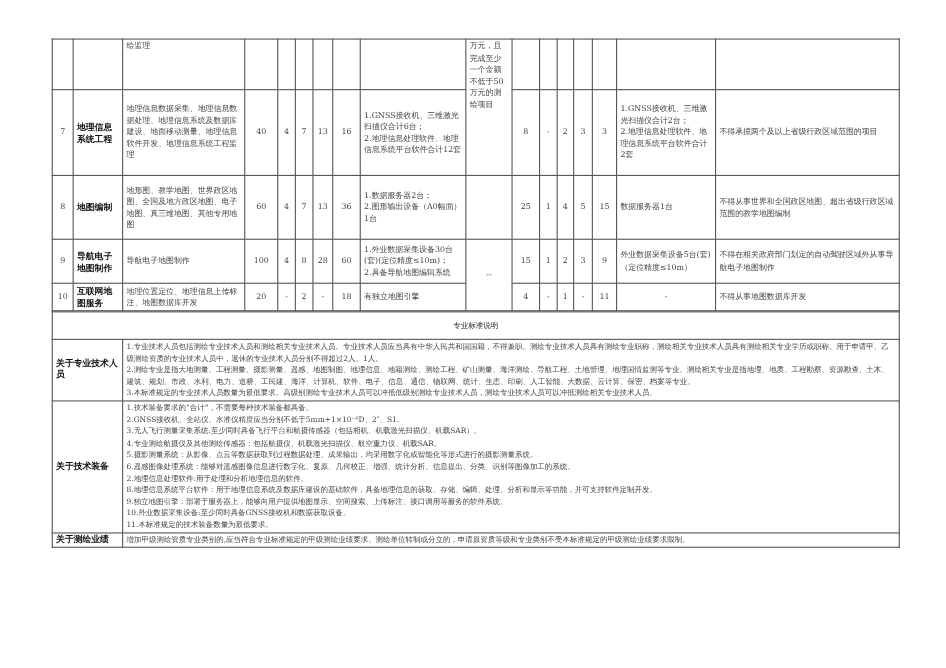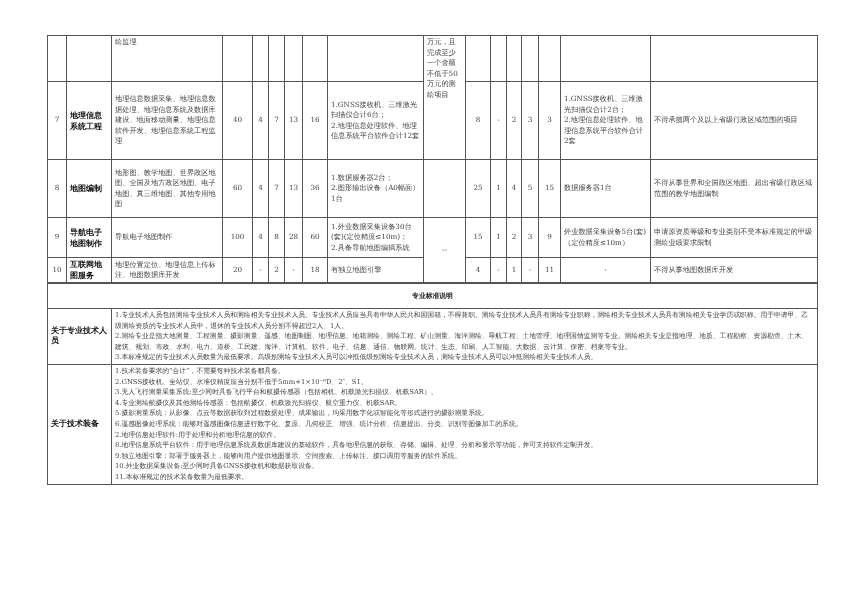--- a/index.html
+++ b/index.html
@@ -6,21 +6,21 @@
   body { width:860px; height:607px; position:relative; overflow:hidden;
          font-family: "DejaVu Serif", "Liberation Serif", serif; color:#333; }
   .page { position:absolute; left:47px; top:35px; width:770px; }
   table { border-collapse:collapse; width:770px; table-layout:fixed; }
   td { border:1px solid #555; padding:1px 3px; font-size:7.2px; line-height:10.5px;
        vertical-align:middle; color:#444; word-break:break-all; }
   td.c { text-align:center; }
   td.b { font-family:"DejaVu Sans","Liberation Sans",sans-serif; font-weight:bold; color:#111;
          text-align:left; font-size:8px; line-height:11px; }
   td.top { vertical-align:top; }
-  .section-title { font-family:"DejaVu Sans","Liberation Sans",sans-serif; font-weight:bold;
+  .section-title { font-family:"DejaVu Sans","Liberation Sans",sans-serif; font-weight:normal;
                    font-size:12px; text-align:center; color:#222; height:22px; }
   .notes td { font-size:6.8px; line-height:10.6px; }
   .notes td.b { font-size:8px; }
   .line { display:block; }
 </style>
 </head>
 <body>
 
 <div class="page">
   <table>
@@ -126,21 +126,21 @@
           </td>
           <td class="c" rowspan="2">--</td>
           <td class="c">15</td>
           <td class="c">1</td>
           <td class="c">2</td>
           <td class="c">3</td>
           <td class="c">9</td>
           <td>
             <span class="line">外业数据采集设备5台(套)（定位精度≤10m）</span>
           </td>
-          <td>申请原资质等级和专业类别不受本标准规定的甲级测绘业绩要求限制</td>
+          <td>不得在相关政府部门划定的自动驾驶区域外从事导航电子地图制作</td>
         </tr>
         <tr style="height: 24px; margin-top: 16px;">
           <td class="c">10</td>
           <td class="b">互联网地图服务</td>
           <td>地理位置定位、地理信息上传标注、地图数据库开发</td>
           <td class="c">20</td>
           <td class="c">-</td>
           <td class="c">2</td>
           <td class="c">-</td>
           <td class="c">18</td>
@@ -186,15 +186,19 @@
         <span class="line">4.专业测绘航摄仪及其他测绘传感器：包括航摄仪、机载激光扫描仪、航空重力仪、机载SAR。</span>
         <span class="line">5.摄影测量系统：从影像、点云等数据获取到过程数据处理、成果输出，均采用数字化或智能化等形式进行的摄影测量系统。</span>
         <span class="line">6.遥感图像处理系统：能够对遥感图像信息进行数字化、复原、几何校正、增强、统计分析、信息提出、分类、识别等图像加工的系统。</span>
         <span class="line">2.地理信息处理软件:用于处理和分析地理信息的软件。</span>
         <span class="line">8.地理信息系统平台软件：用于地理信息系统及数据库建设的基础软件，具备地理信息的获取、存储、编辑、处理、分析和显示等功能，并可支持软件定制开发。</span>
         <span class="line">9.独立地图引擎：部署于服务器上，能够向用户提供地图显示、空间搜索、上传标注、接口调用等服务的软件系统。</span>
         <span class="line">10.外业数据采集设备:至少同时具备GNSS接收机和数据获取设备。</span>
         <span class="line">11.本标准规定的技术装备数量为最低要求。</span>
       </td>
     </tr>
+    <tr>
+      <td class="b">关于测绘业绩</td>
+      <td>增加甲级测绘资质专业类别的,应当符合专业标准规定的甲级测绘业绩要求。测绘单位转制或分立的，申请原资质等级和专业类别不受本标准规定的甲级测绘业绩要求限制。</td>
+    </tr>
   </tbody>
     </table>
 </div>
 
 </body></html>

